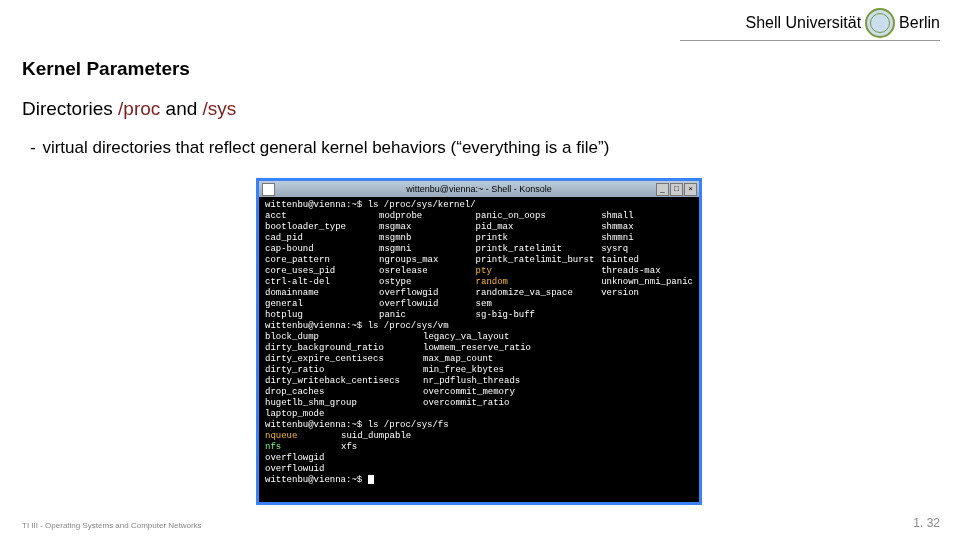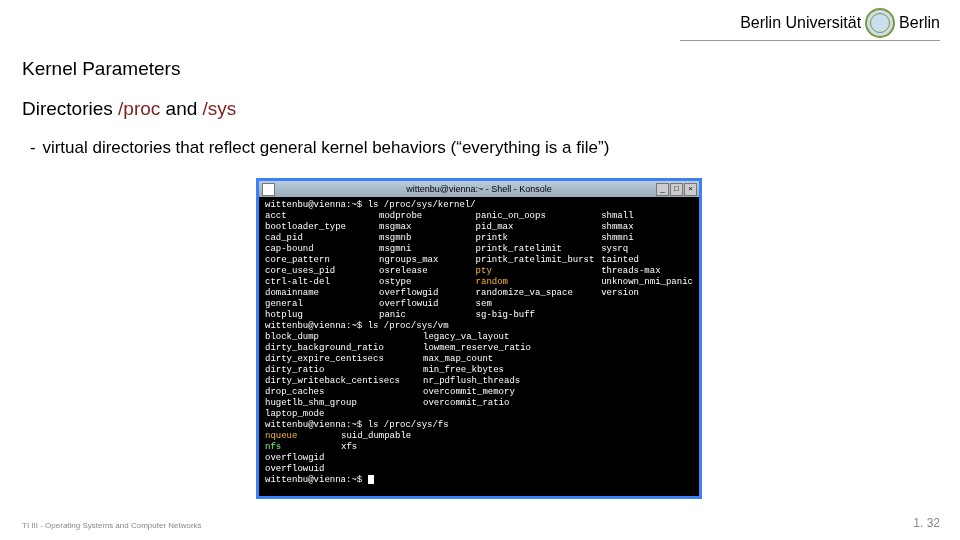--- a/index.html
+++ b/index.html
@@ -1,44 +1,44 @@
 <!DOCTYPE html>
 <html><head>
 <meta charset="utf-8">
 <style>
 html,body{margin:0;padding:0;width:960px;height:540px;background:#fff;font-family:Arial,Helvetica,sans-serif;position:relative}
 .logo{position:absolute;top:8px;right:20px;display:flex;align-items:center;gap:4px}
 .logo-seal{width:26px;height:26px;border:2px solid #7a9a3a;border-radius:50%;background:#cde;position:relative}
 .logo-seal::after{content:"";position:absolute;inset:3px;border:1px solid #7a9a3a;border-radius:50%}
 .hr{position:absolute;top:40px;right:20px;width:260px;border-top:1px solid #999}
-.title{position:absolute;top:58px;left:22px;font-size:19px;font-weight:normal;color:#000}
+.title{position:absolute;top:58px;left:22px;font-size:19px;font-weight:bold;color:#000}
 .sub{position:absolute;top:98px;left:22px;font-size:19px;color:#000}
 .sub .code{font-family:Liberation Sans, sans-serif;color:#7f1d1d}
 .bullet{position:absolute;top:138px;left:30px;font-size:17px;color:#000}
 .bullet::before{content:"- ";margin-right:2px}
 .term-wrap{position:absolute;top:178px;left:256px;width:440px;border:3px solid #3b82f6;background:#fff}
 .term-title{height:16px;background:linear-gradient(#bcd,#9ab);font-size:9px;line-height:16px;color:#000;position:relative;text-align:center}
 .term-title .tico{position:absolute;left:3px;top:2px;width:11px;height:11px;background:#fff;border:1px solid #777}
 .term-title .btns{position:absolute;right:2px;top:2px;display:flex;gap:1px}
 .term-title .btns span{width:11px;height:11px;background:#ccc;border:1px solid #777;font-size:8px;line-height:10px;text-align:center}
-.term-body{background:#000;color:#fff;font-family:"Courier New",monospace;font-size:9px;line-height:11px;padding:3px 6px 10px;white-space:pre}
+.term-body{background:#000;color:#fff;font-family:"Courier New",monospace;font-size:9px;line-height:11px;padding:3px 6px 16px;white-space:pre}
 .prompt{color:#fff}
 .hl-o{color:#f7b733}
 .hl-g{color:#7f7}
 .cursor{display:inline-block;width:6px;height:9px;background:#fff;vertical-align:middle}
 .footer-l{position:absolute;bottom:10px;left:22px;font-size:8px;color:#888}
 .footer-r{position:absolute;bottom:10px;right:20px;font-size:12px;color:#888}
 .cols{display:flex}
 .col{white-space:pre}
 </style>
 </head>
 <body>
 
 <div class="logo">
-  <span>Berlin Universität</span>
+  <span>Shell Universität</span>
   <span class="logo-seal"></span>
   <span>Berlin</span>
 </div>
 <div class="hr"></div>
 
 <div class="title">Kernel Parameters</div>
 
 <div class="sub">
   <span>Directories </span><span class="code">/proc</span><span> and </span><span class="code">/sys</span>
 </div>

